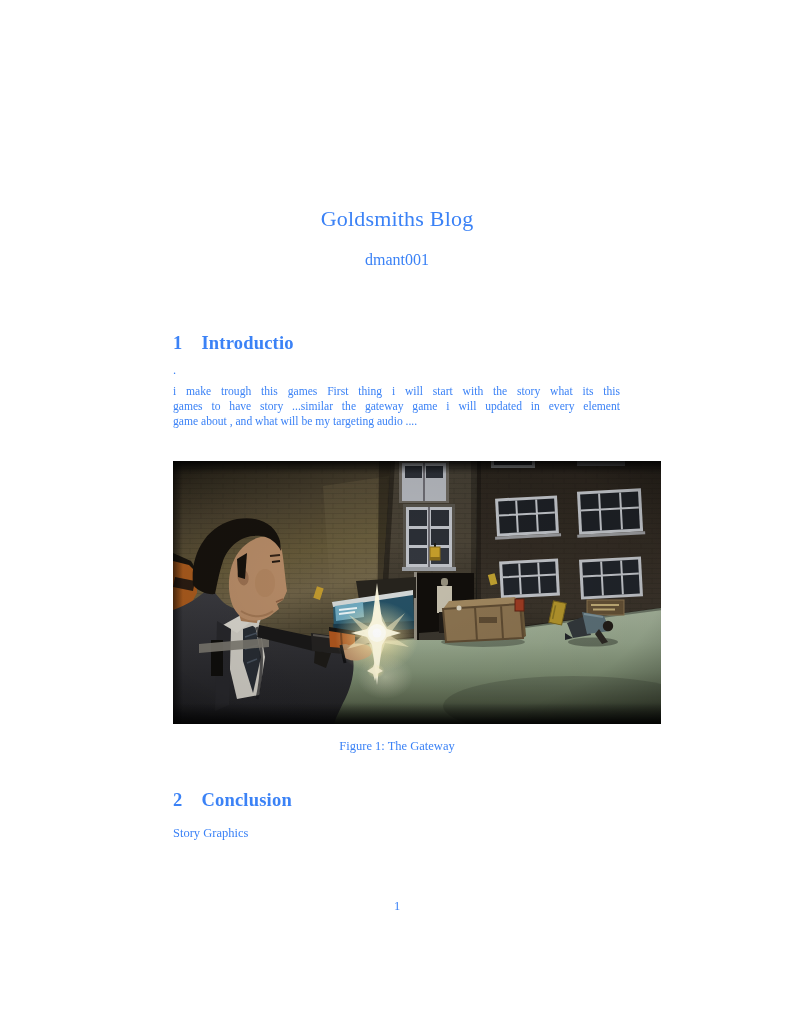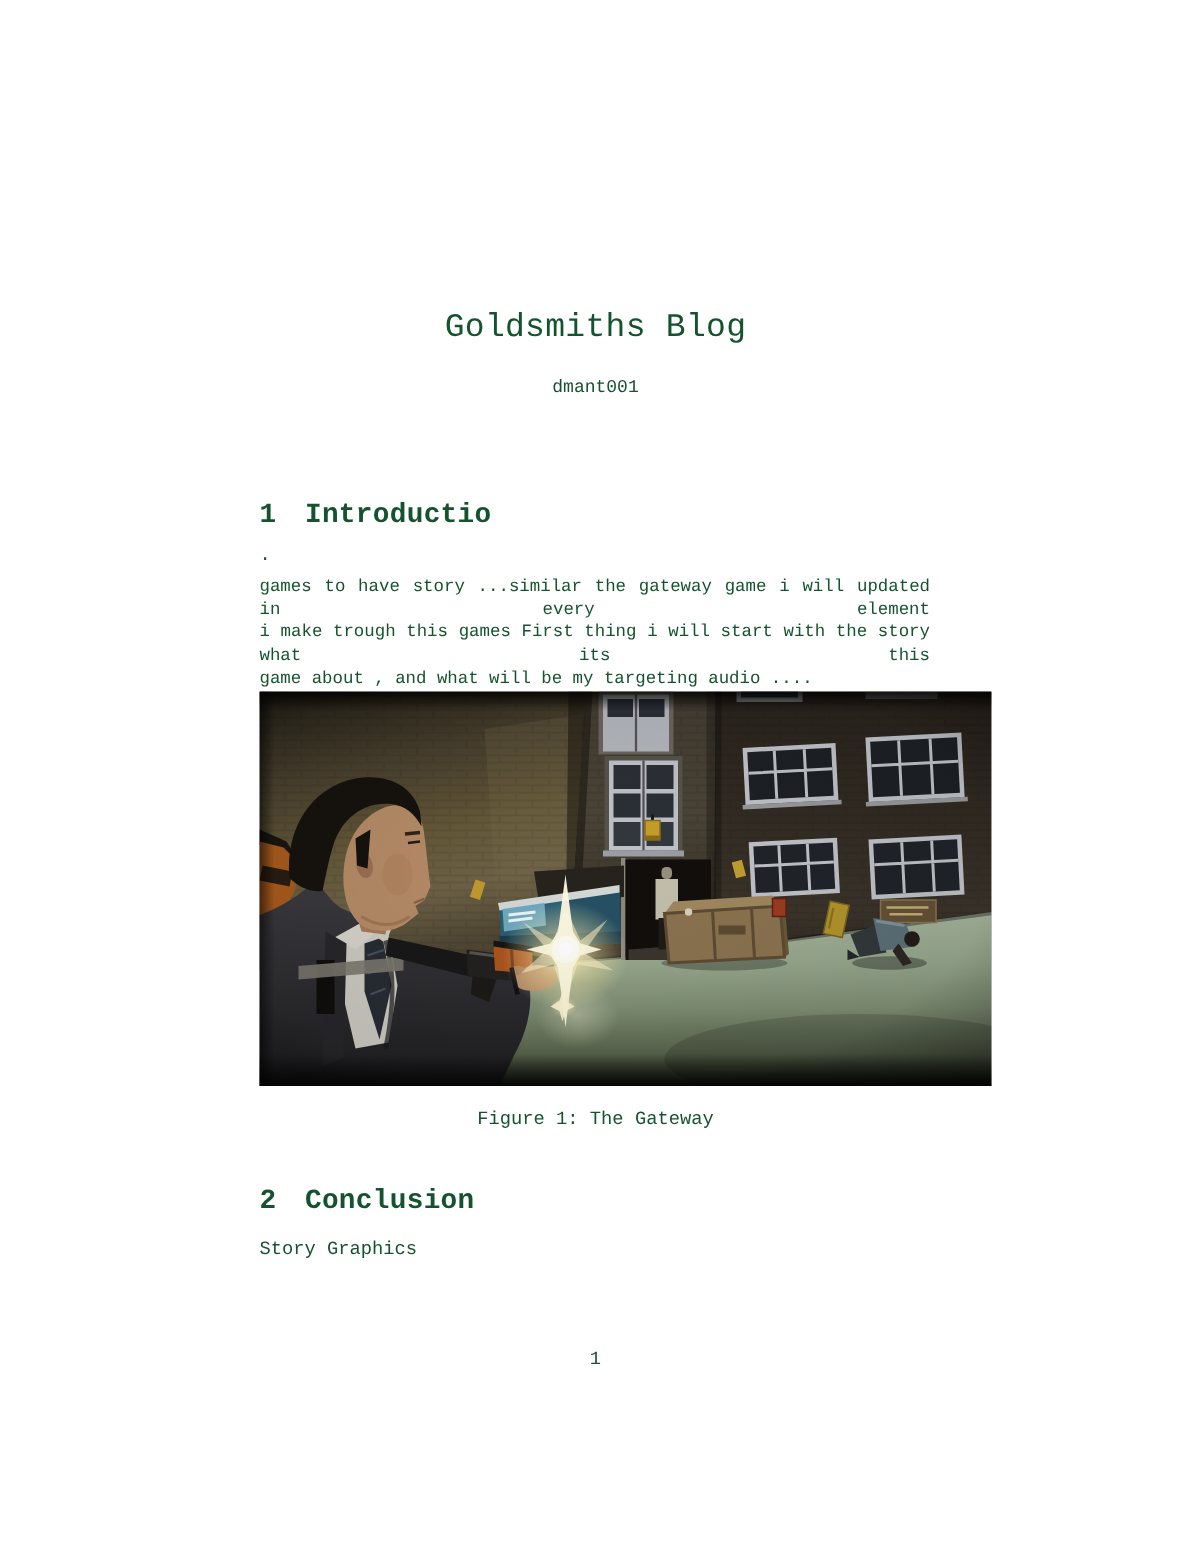--- a/index.html
+++ b/index.html
@@ -1,30 +1,30 @@
 <!DOCTYPE html>
 <html style="--c-wall-tan: #6a5e42; --c-facade-brick: #332c24; --c-ground: #97a78d; --c-dumpster-teal: #2c5d72; --c-crate-wood: #8b7350; --c-muzzle-flash: #fefae2; --c-suit: #2c2c30; --c-skin: #b68b67; --c-window-frame: #c0c3c8;"><head>
 <meta charset="utf-8">
 <style>
   html,body{margin:0;padding:0;background:#ffffff;}
   .page{
     position:relative;
     width:682px;height:1028px;
     background:#ffffff;
-    font-family:Liberation Mono, monospace;
-    color:#14532d;
+    font-family:Liberation Serif, serif;
+    color:#3b82f6;
     overflow:hidden;
   }
   .doc-title{
     position:absolute;top:206px;left:0;width:794px;
     text-align:center;font-size:22px;letter-spacing:.2px;
   }
   .doc-author{
     position:absolute;top:251px;left:0;width:794px;
-    text-align:center;font-size:12px;
+    text-align:center;font-size:16px;
   }
   .doc-date{
     position:absolute;top:281px;left:0;width:794px;
     text-align:center;font-size:13.5px;
   }
   .sec-heading{
     position:absolute;left:173px;width:500px;
     font-size:18.5px;font-weight:bold;letter-spacing:.2px;
   }
   .sec-heading .sec-num{display:inline-block;}
@@ -71,22 +71,22 @@
   <div class="doc-title">Goldsmiths Blog</div>
   <div class="doc-author">dmant001</div>
 
   <div class="sec-heading sec-1">
     <span class="sec-num">1</span><span class="sec-title">Introductio</span>
   </div>
 
   <div class="stray-dot">.</div>
 
   <div class="para">
+    <div class="pline">i make trough this games First thing i will start with the story what its this</div>
     <div class="pline">games to have story ...similar the gateway game i will updated in every element</div>
-    <div class="pline">i make trough this games First thing i will start with the story what its this</div>
     <div class="pline last">game about , and what will be my targeting audio ....</div>
   </div>
 
   <div class="figure-wrap">
     <svg viewBox="0 0 488 263" xmlns="http://www.w3.org/2000/svg">
       <defs>
         <linearGradient id="wallTan" x1="0" y1="0" x2="0.25" y2="1">
           <stop offset="0" stop-color="#1f1b13"></stop>
           <stop offset="0.33" stop-color="#49402e"></stop>
           <stop offset="0.6" stop-color="#655939"></stop>

